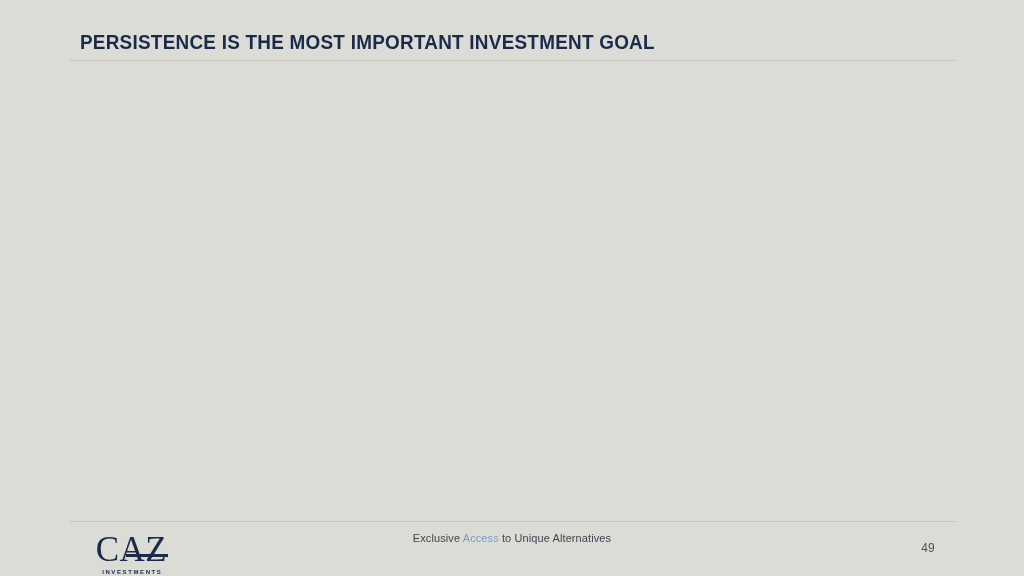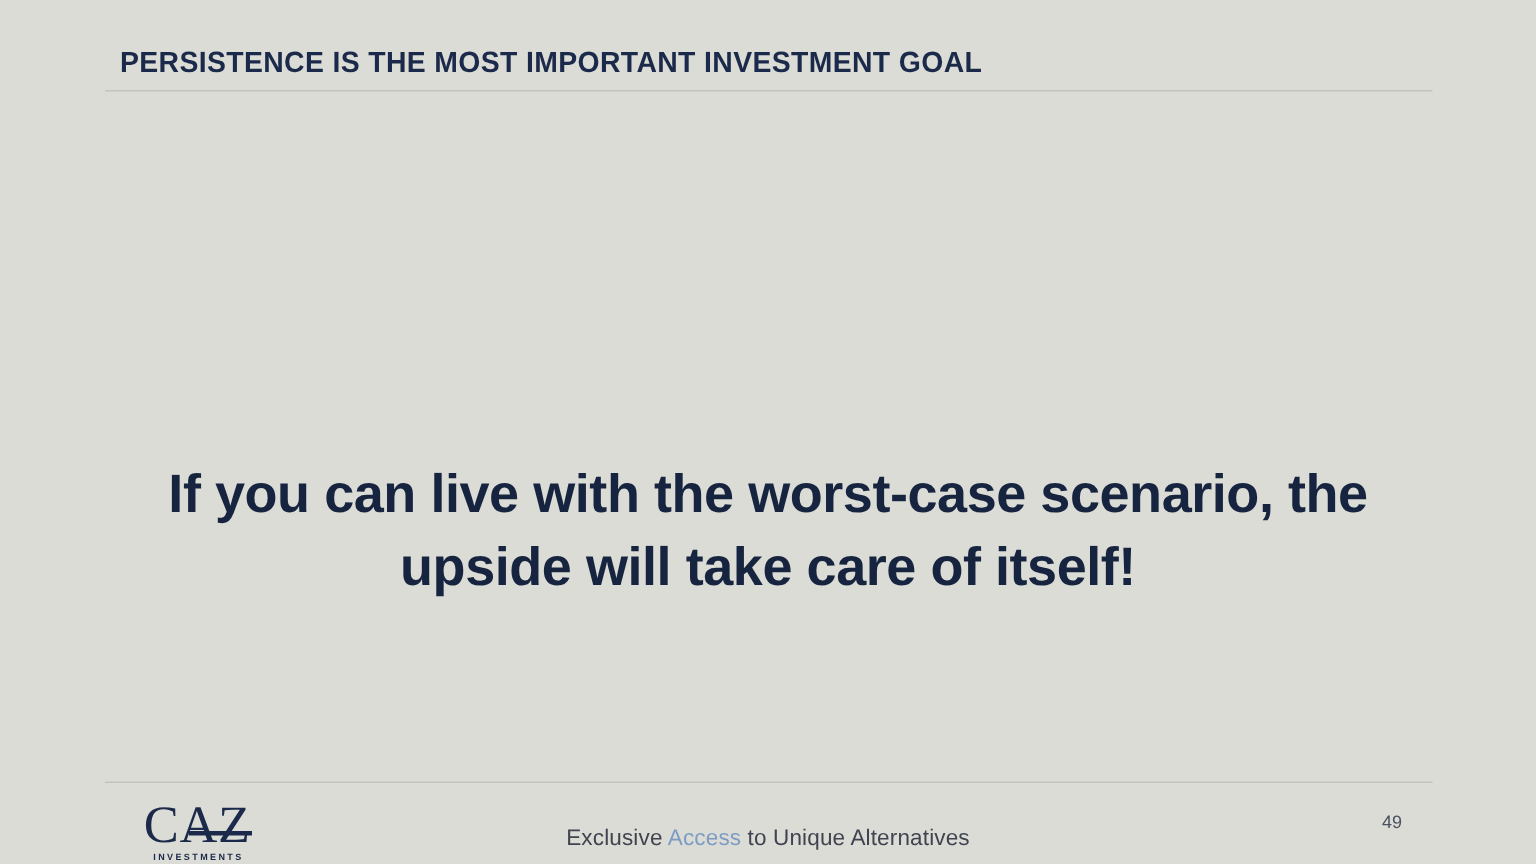--- a/index.html
+++ b/index.html
@@ -133,24 +133,24 @@
     font-size: 6px;
     font-weight: bold;
     letter-spacing: 1.6px;
     color: #1b2a4a;
     text-indent: 1.6px;
   }
 
   #footer-tagline {
     position: absolute;
     left: 0;
-    top: 33px;
+    top: 15px;
     width: 1024px;
     text-align: center;
-    font-size: 15px;
+    font-size: 11px;
     color: #3f4450;
     letter-spacing: 0.1px;
   }
   #tagline-accent {
     color: #7c9cc4;
   }
 
   #page-number {
     position: absolute;
     left: 898px;
@@ -165,21 +165,20 @@
 <body>
 
 <div id="slide">
 
   <div id="slide-header">
     <div id="slide-title">PERSISTENCE IS THE MOST IMPORTANT INVESTMENT GOAL</div>
     <div id="header-rule"></div>
   </div>
 
   <div id="slide-body">
-    <div class="body-block" id="statement-text">If you can live with the worst-case scenario, the upside will take care of itself!</div>
   </div>
 
   <div id="slide-footer">
     <div id="footer-rule"></div>
 
     <div id="brand-logo">
       <span id="brand-wordmark">CAZ</span>
       <span id="brand-crossbar"></span>
       <span id="brand-sublabel">INVESTMENTS</span>
     </div>

